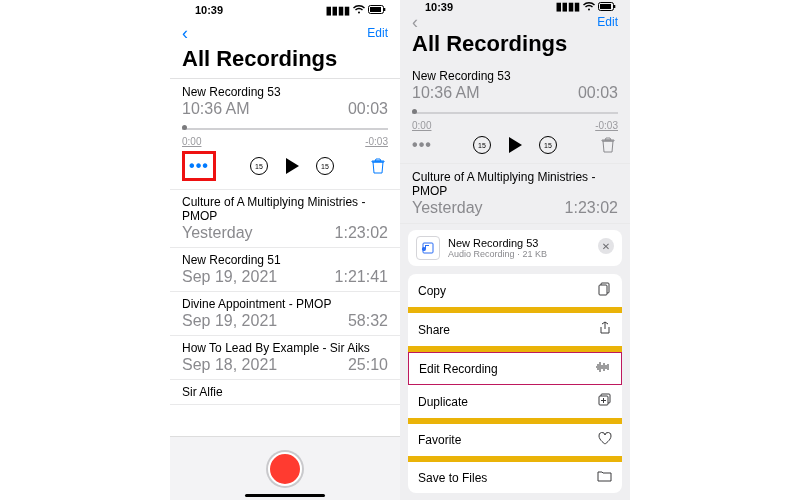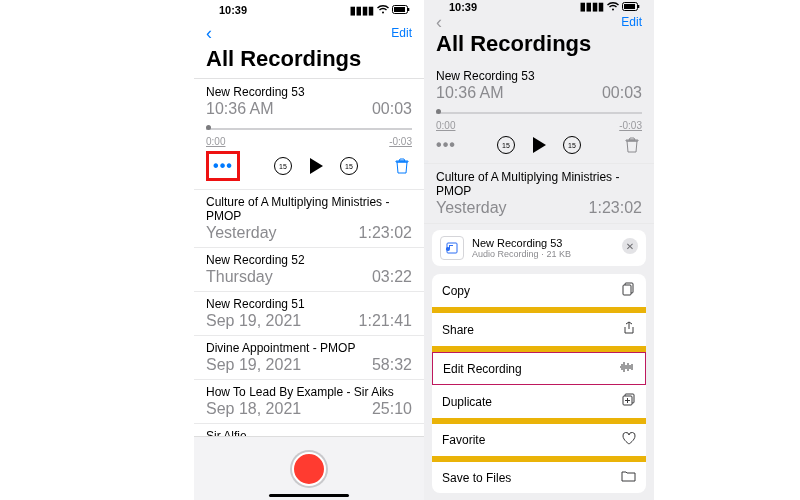--- a/index.html
+++ b/index.html
@@ -9,21 +9,20 @@
     font-size: 12px;
     color: #000;
     width: 800px;
     height: 500px;
     overflow: hidden;
   }
   .stage {
     display: flex;
     width: 660px;
     height: 500px;
-    padding-left: 24px;
   }
   .blank-left { width: 170px; height: 500px; }
   .blank-right { flex: 1; }
   .phone {
     width: 230px;
     height: 500px;
     background: #fff;
     display: flex;
     flex-direction: column;
     position: relative;
@@ -251,27 +250,20 @@
 
     <div class="list">
       <div class="rec-item">
         <div class="rec-title">Culture of A Multiplying Ministries - PMOP</div>
         <div class="rec-sub">
             <span>Yesterday</span>
             <span>1:23:02</span>
           </div>
       </div>
       <div class="rec-item">
-        <div class="rec-title">New Recording 52</div>
-        <div class="rec-sub">
-            <span>Thursday</span>
-            <span>03:22</span>
-          </div>
-      </div>
-      <div class="rec-item">
         <div class="rec-title">New Recording 51</div>
         <div class="rec-sub">
             <span>Sep 19, 2021</span>
             <span>1:21:41</span>
           </div>
       </div>
       <div class="rec-item">
         <div class="rec-title">Divine Appointment - PMOP</div>
         <div class="rec-sub">
             <span>Sep 19, 2021</span>

